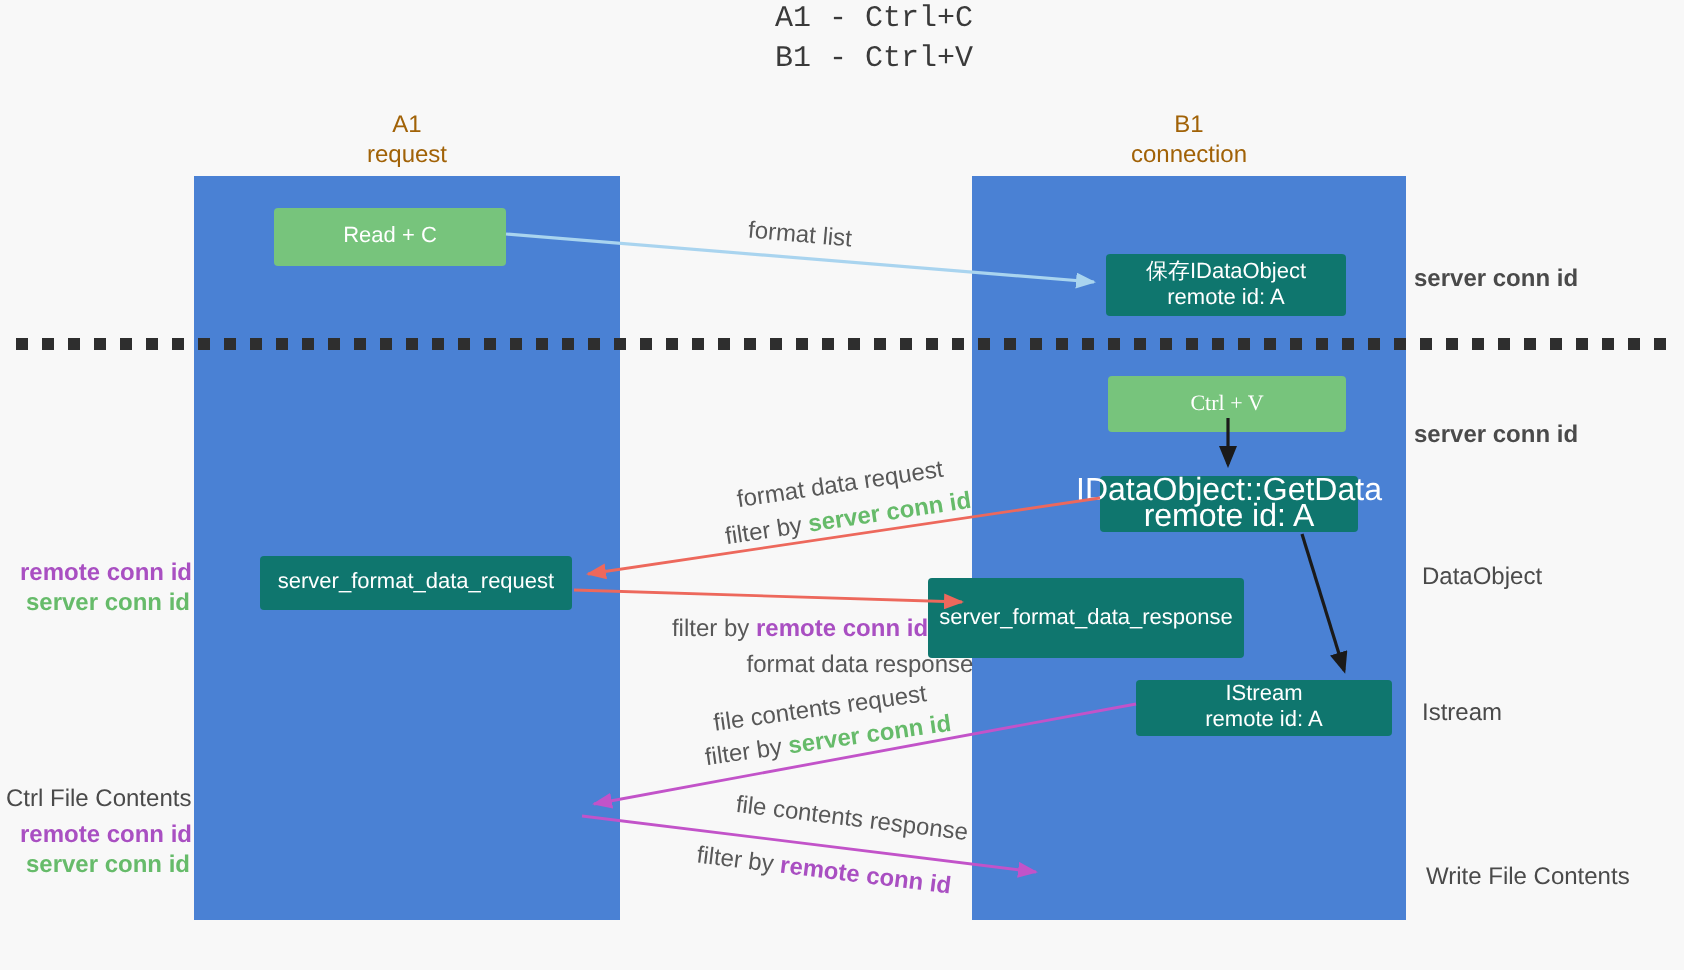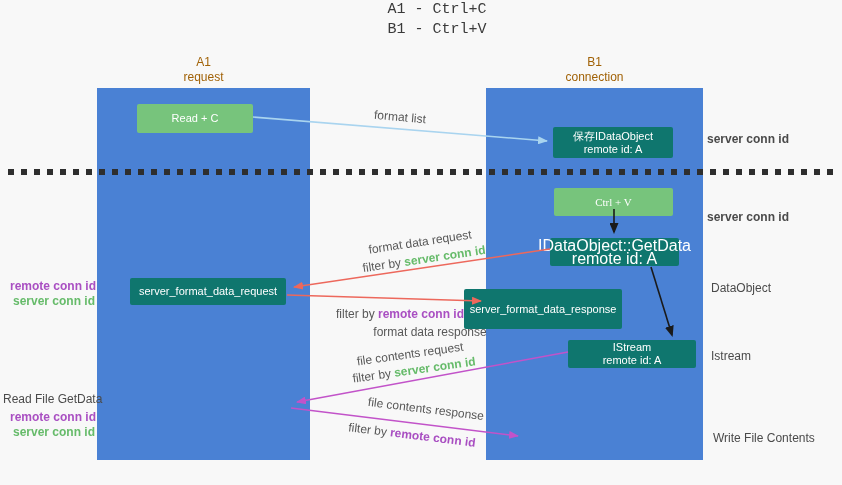--- a/index.html
+++ b/index.html
@@ -162,19 +162,19 @@
   <div class="side-label t-green" style="left:707px; top:132px;">server conn id</div>
   <div class="side-label t-green" style="left:707px; top:210px;">server conn id</div>
   <div class="side-label" style="left:711px; top:245px;margin-top:36px;">DataObject</div>
   <div class="side-label" style="left:711px; top:349px;">Istream</div>
   <div class="side-label" style="left:713px; top:431px;">Write File Contents</div>
 
   <div class="conn-pair" style="top:279px;">
     <div class="t-purple">remote conn id</div>
     <div class="t-green">server conn id</div>
   </div>
-  <div class="side-label" style="left:3px; top:392px;">Read File GetData</div>
+  <div class="side-label" style="left:3px; top:392px;">Ctrl File Contents</div>
   <div class="conn-pair" style="top:410px;">
     <div class="t-purple">remote conn id</div>
     <div class="t-green">server conn id</div>
   </div>
 
 </div>
 
 </body></html>

